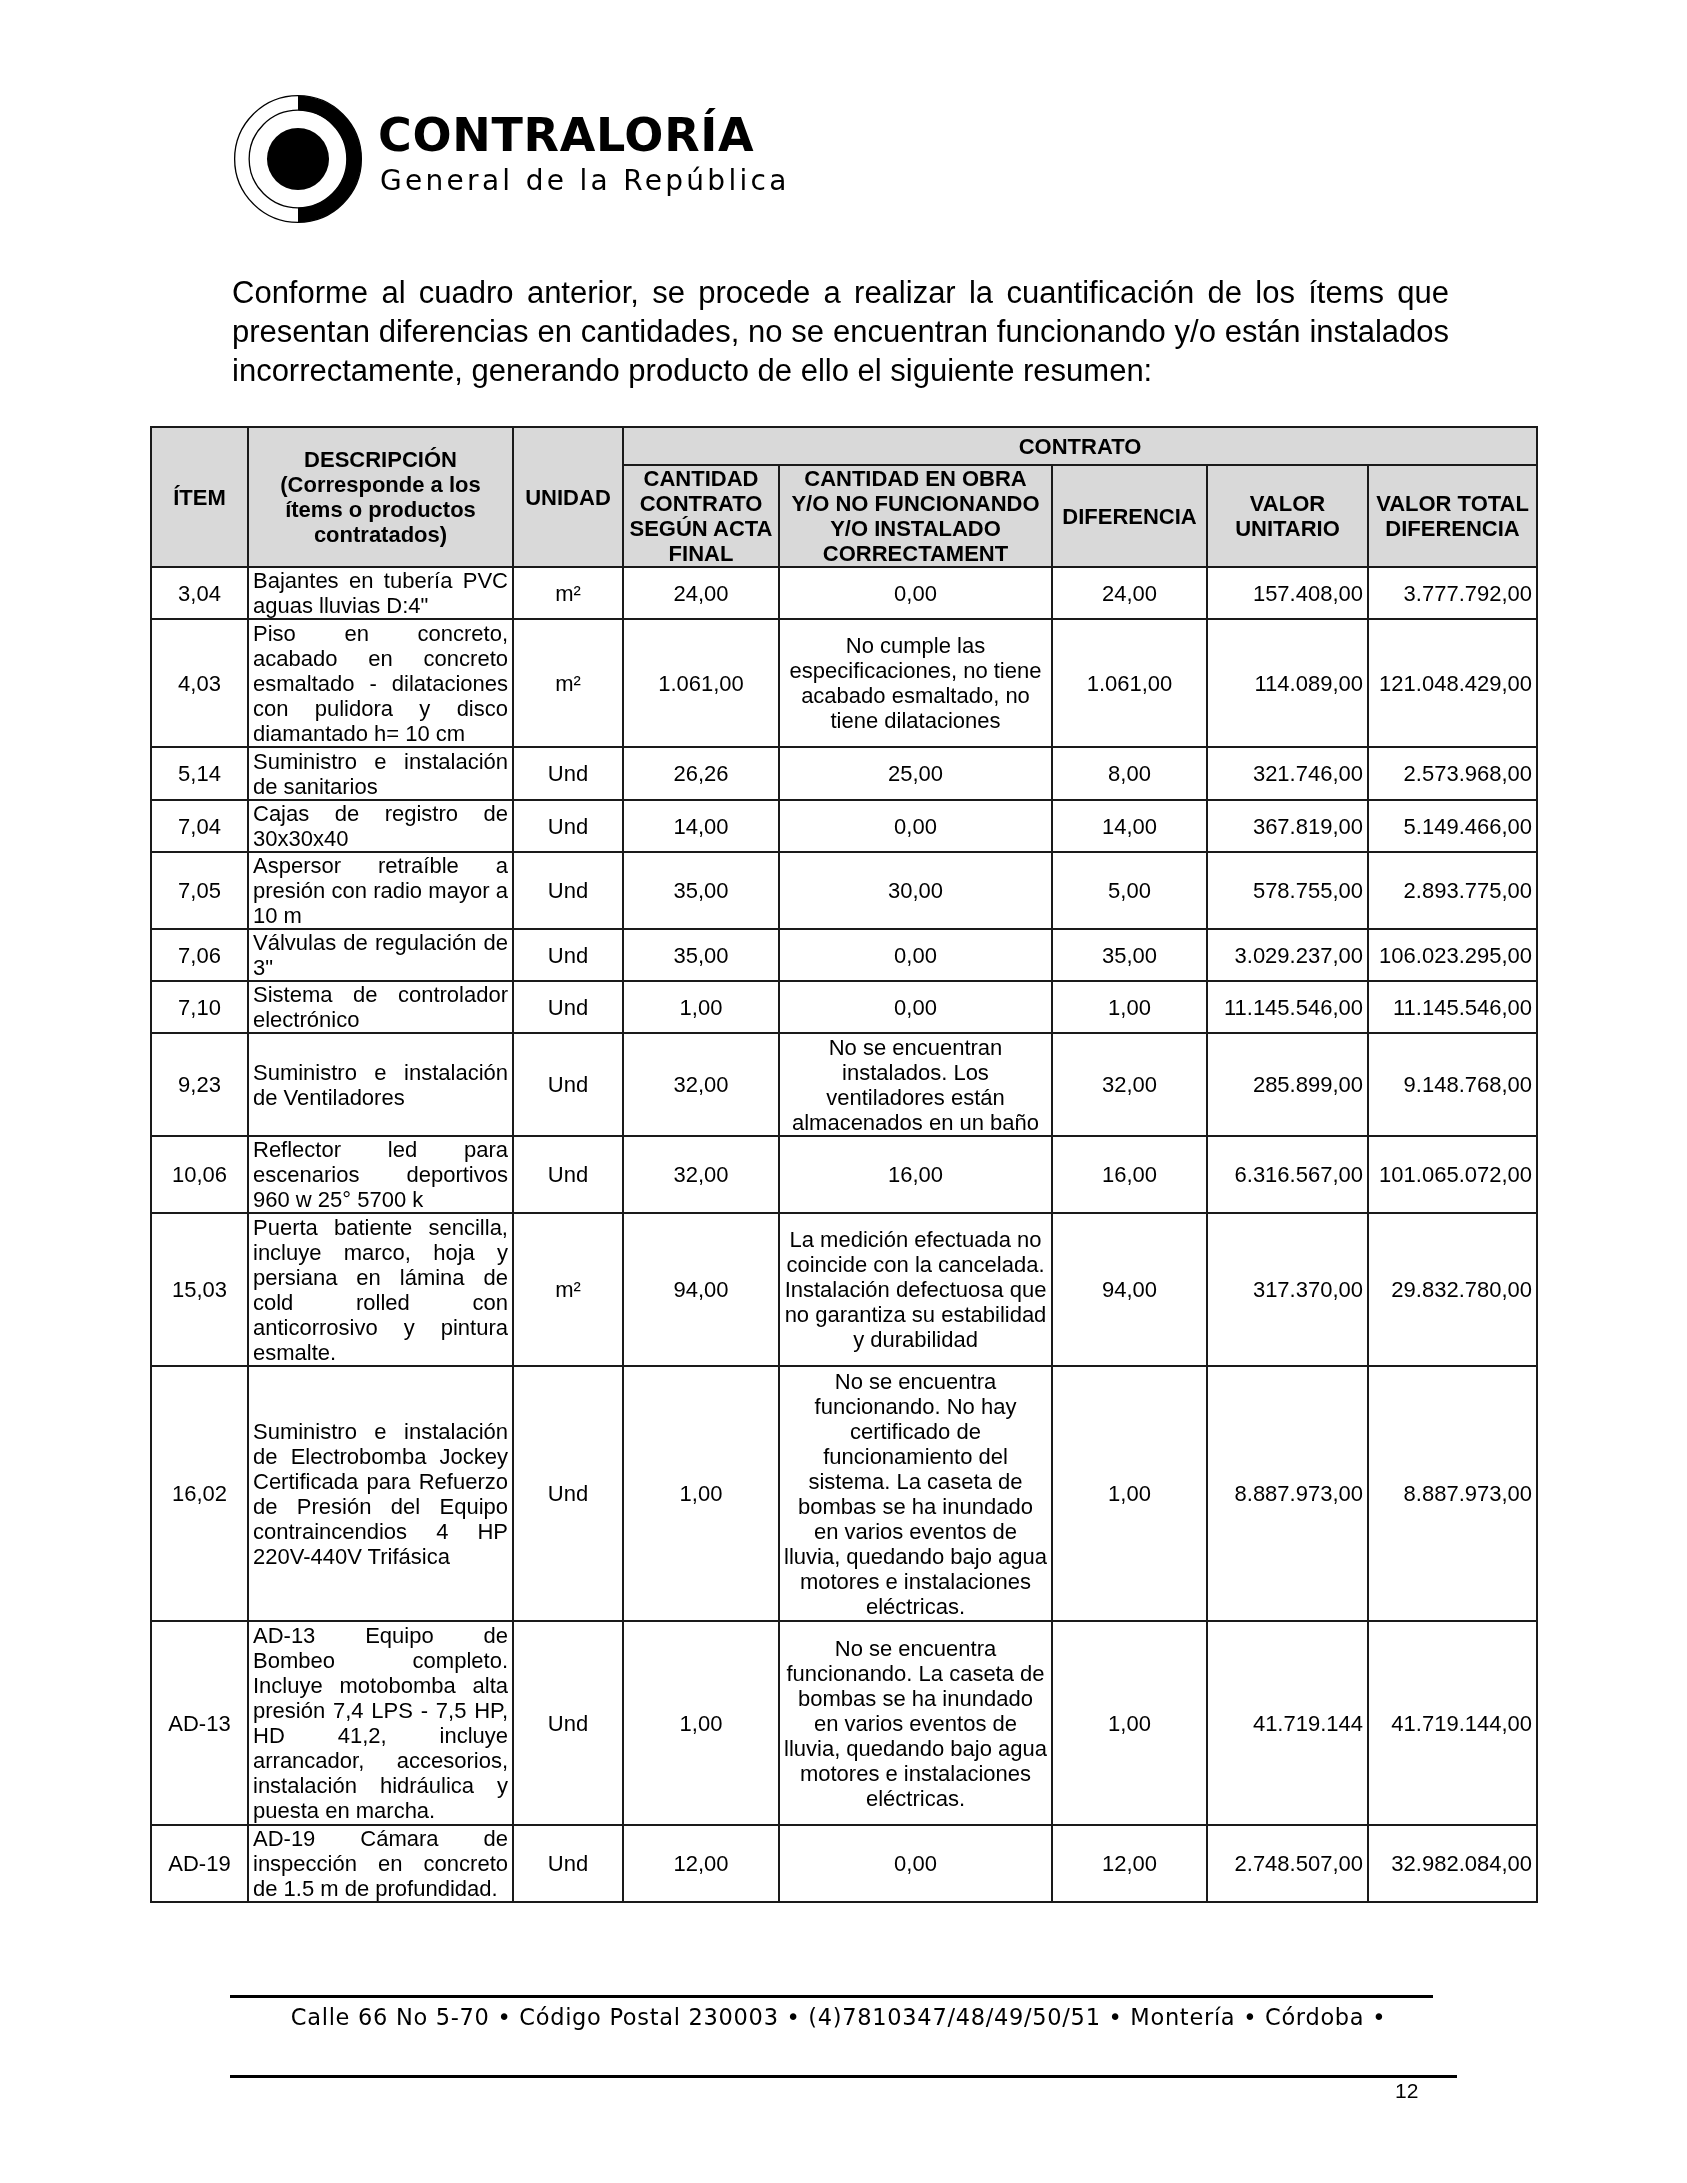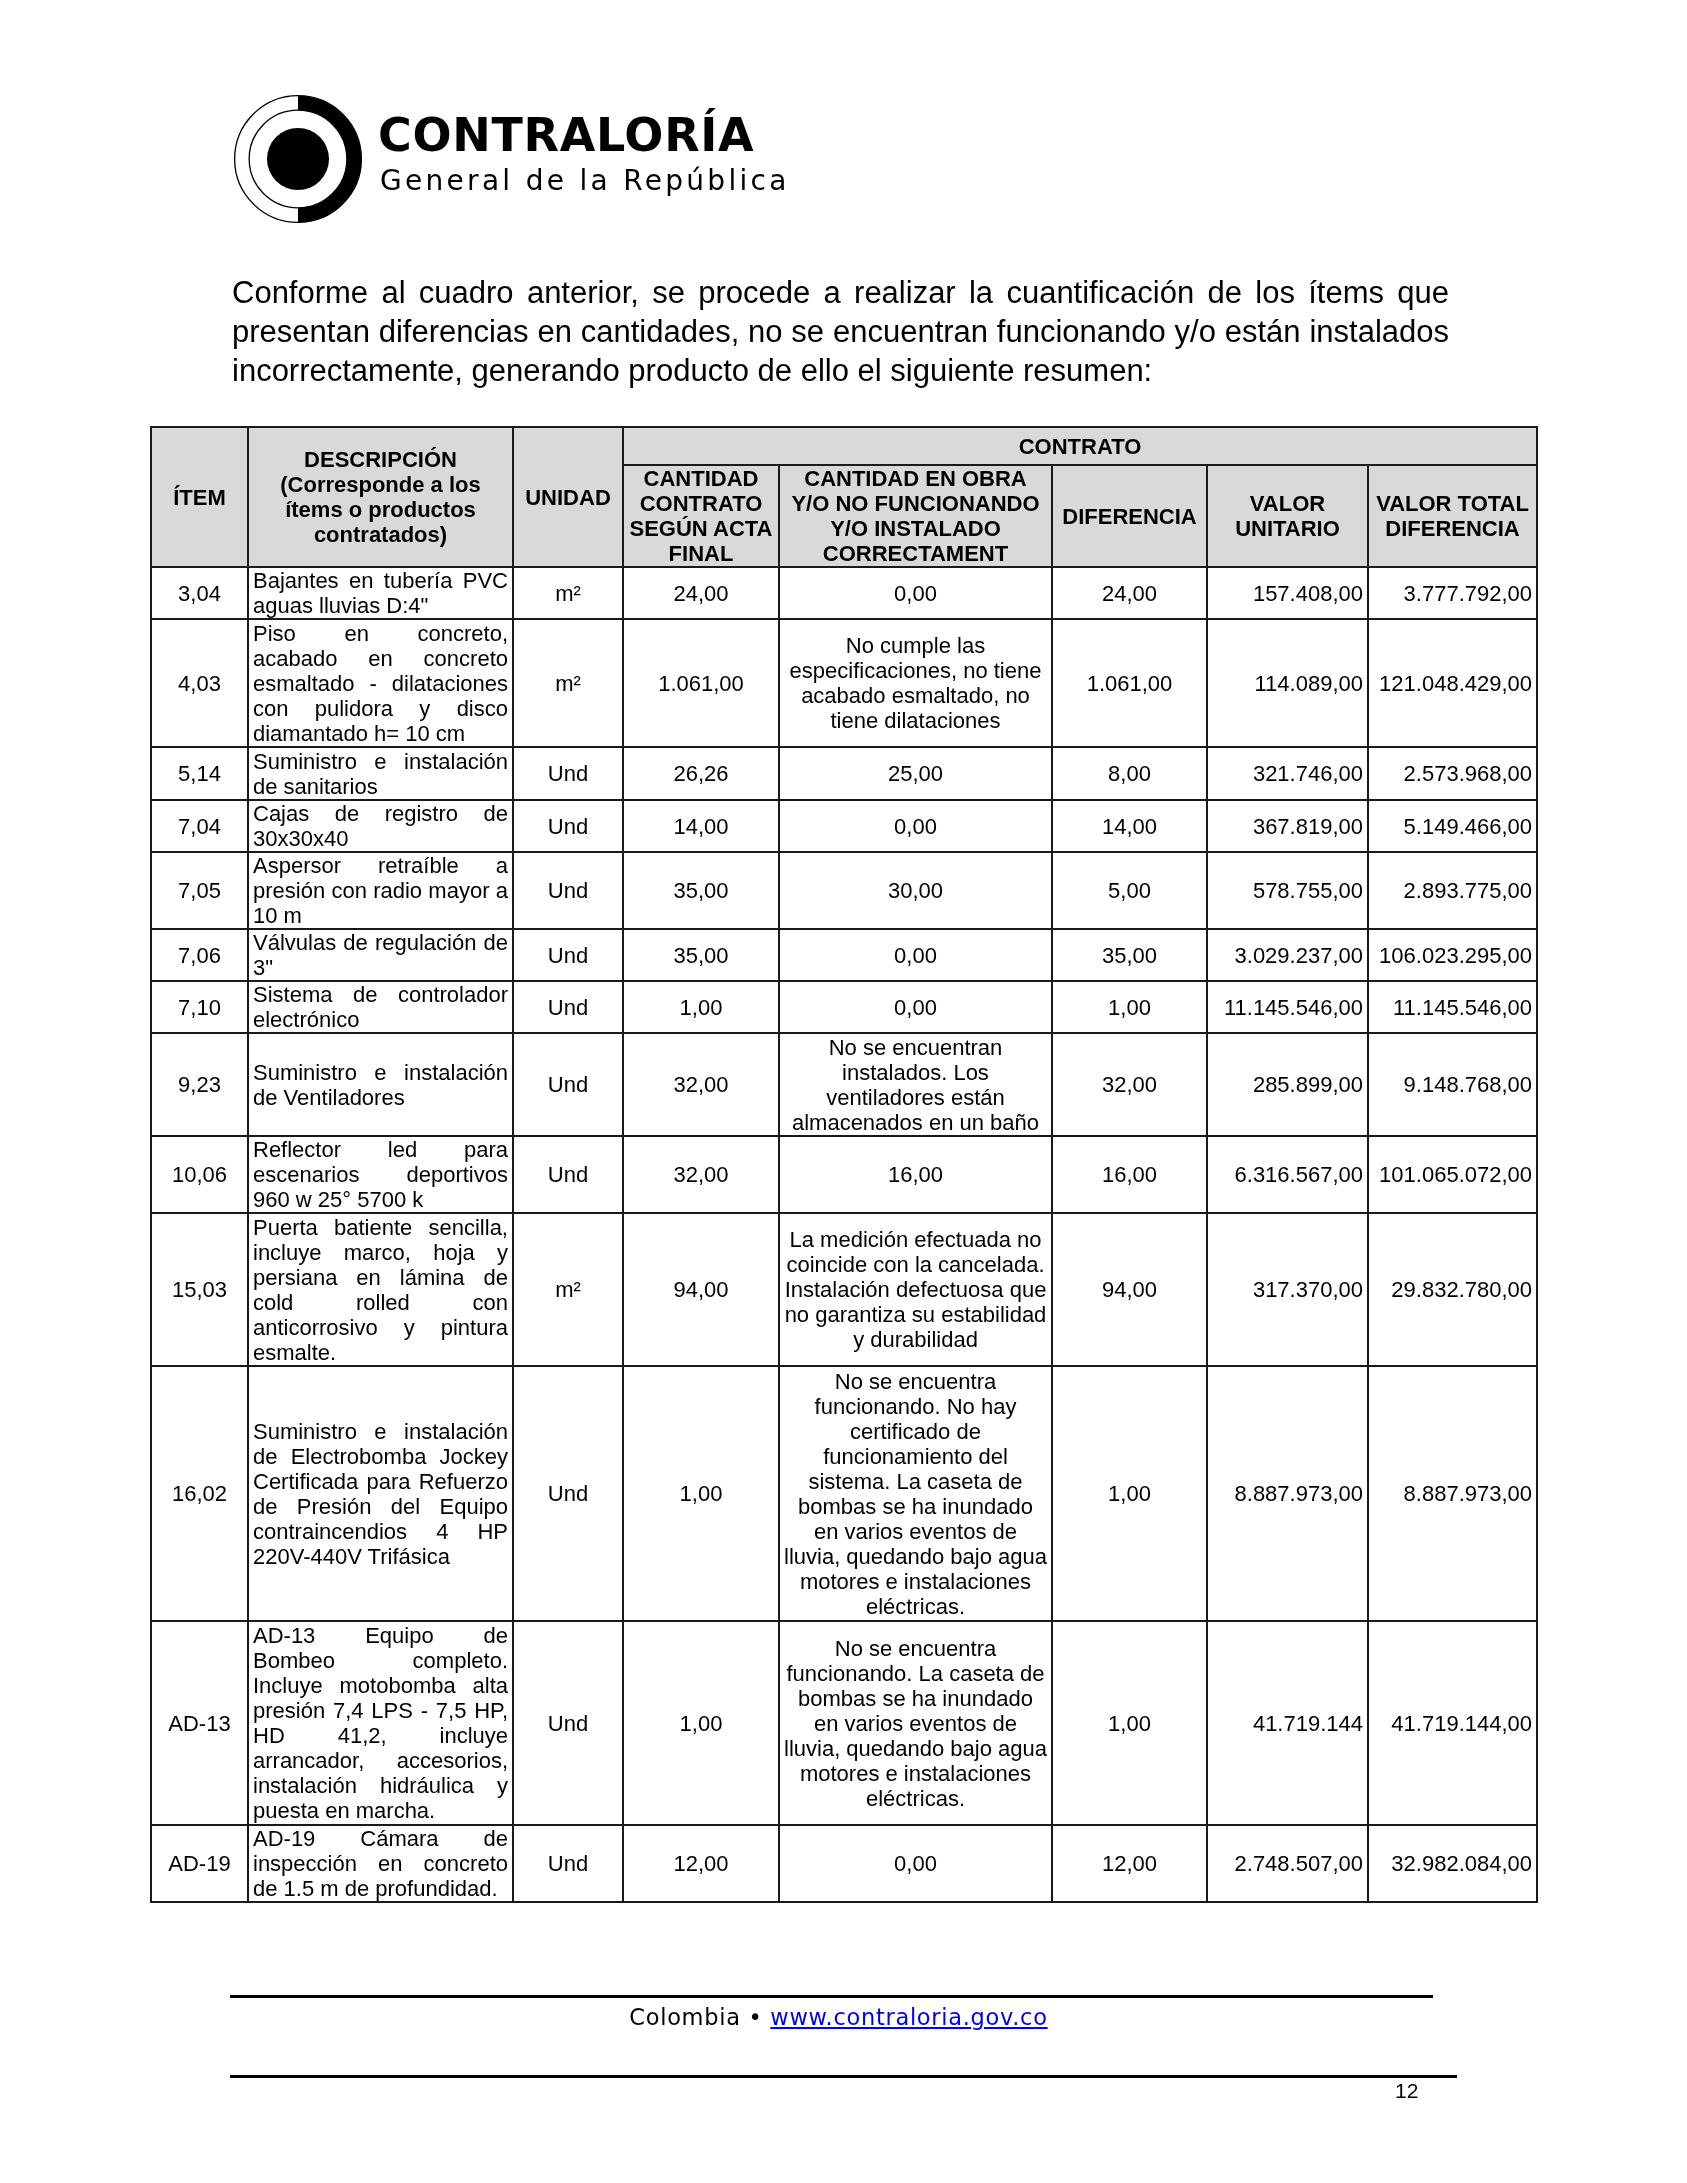--- a/index.html
+++ b/index.html
@@ -193,20 +193,17 @@
         <td class="note">0,00</td>
         <td class="c">12,00</td>
         <td class="r">2.748.507,00</td>
         <td class="r">32.982.084,00</td>
       </tr>
     </tbody>
 </table>
 
 <div class="footer-line" style="left:230px; top:1995px; width:1203px;"></div>
 <div class="footer-text" style="top:1999px;">
-  <div>
-    <span>Colombia •</span>
-    <a>www.contraloria.gov.co</a>
-  </div>
+  <div>Calle 66 No 5-70 • Código Postal 230003 • (4)7810347/48/49/50/51 • Montería • Córdoba •</div>
 </div>
 <div class="footer-line" style="left:230px; top:2075px; width:1227px;"></div>
 <div class="page-num">12</div>
 
 
 </body></html>

